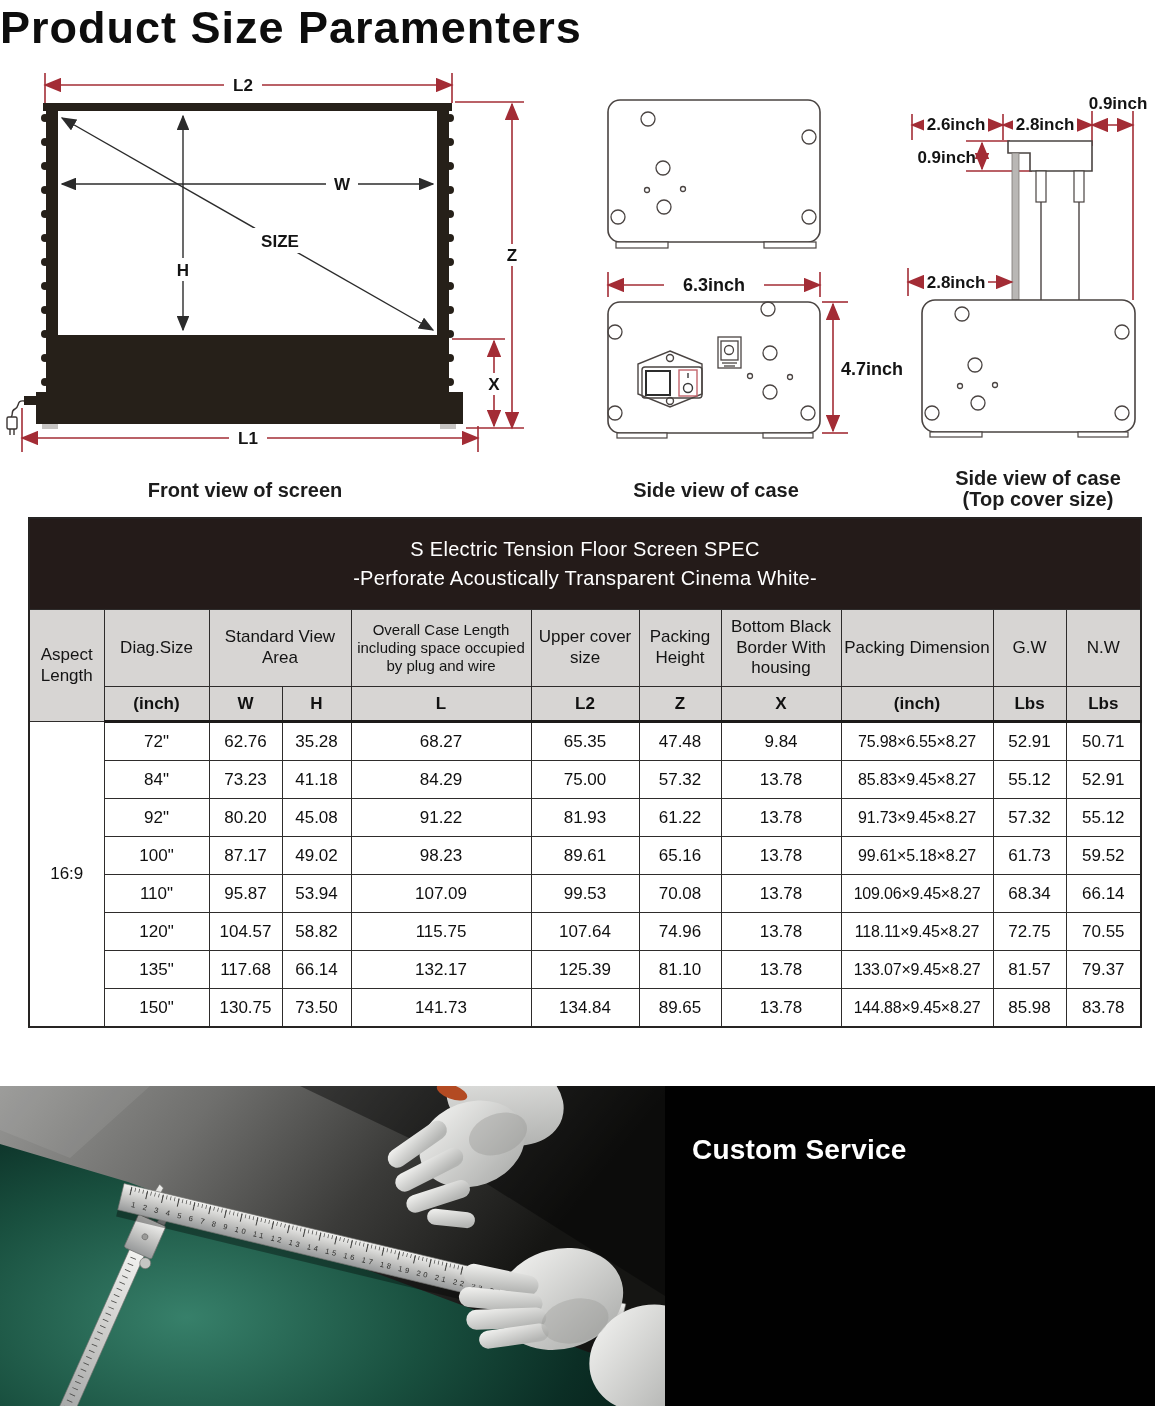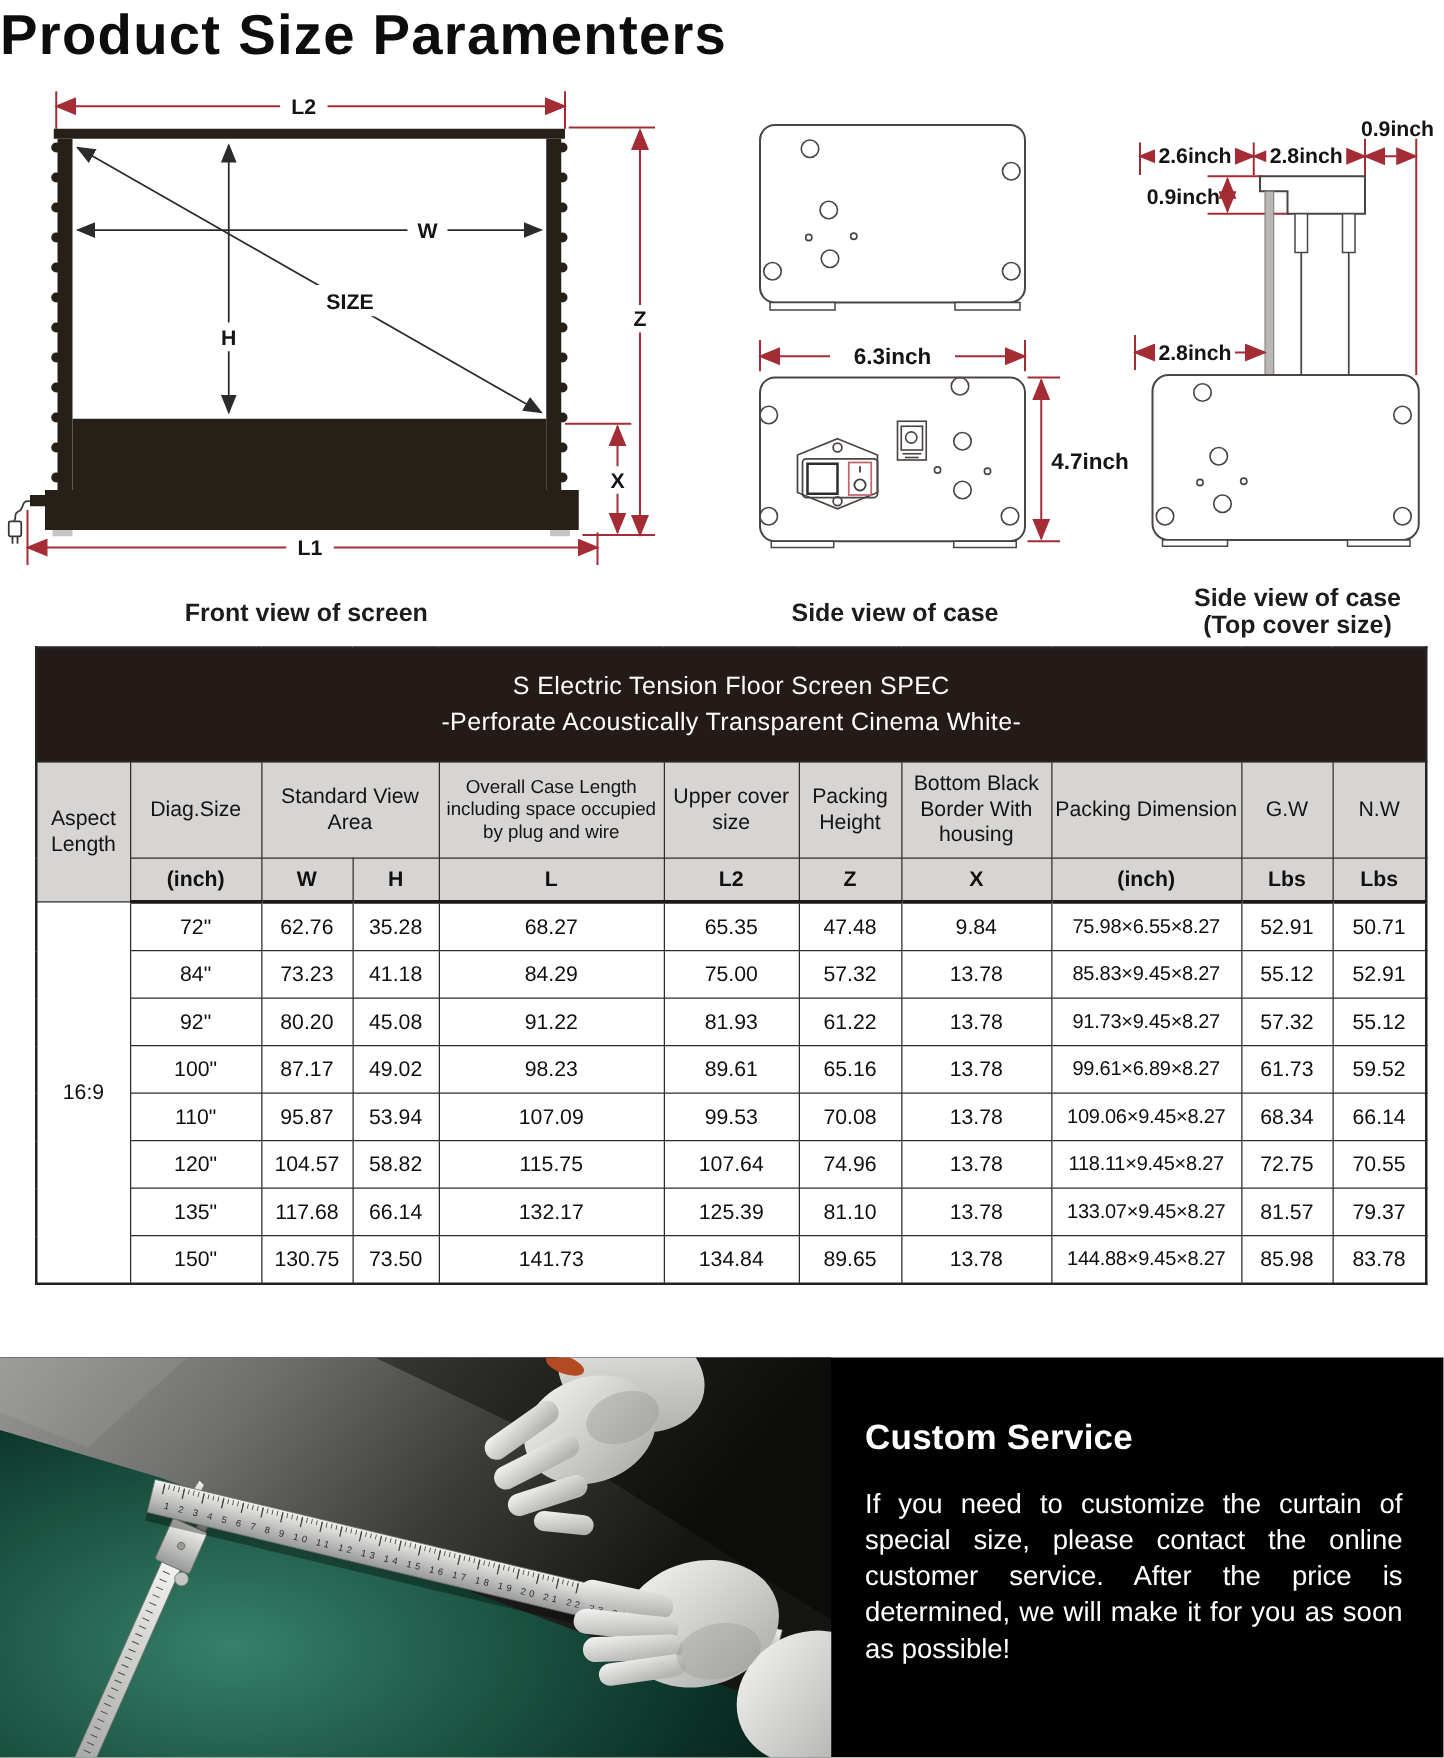--- a/index.html
+++ b/index.html
@@ -358,21 +358,21 @@
           <td>55.12</td>
         </tr>
         <tr>
           <td>100"</td>
           <td>87.17</td>
           <td>49.02</td>
           <td>98.23</td>
           <td>89.61</td>
           <td>65.16</td>
           <td>13.78</td>
-          <td class="packing-cell">99.61×6.89×8.27</td>
+          <td class="packing-cell">99.61×5.18×8.27</td>
           <td>61.73</td>
           <td>59.52</td>
         </tr>
         <tr>
           <td>110"</td>
           <td>95.87</td>
           <td>53.94</td>
           <td>107.09</td>
           <td>99.53</td>
           <td>70.08</td>
@@ -492,17 +492,16 @@
           <rect x="466" y="224" width="80" height="20" rx="10" transform="rotate(-2 466 224)"></rect>
           <rect x="478" y="246" width="70" height="18" rx="9" transform="rotate(-8 478 246)"></rect>
           <ellipse cx="648" cy="272" rx="60" ry="52" transform="rotate(-25 648 272)"></ellipse>
           <ellipse cx="575" cy="235" rx="34" ry="22" fill="#8e8e8c" opacity="0.3" transform="rotate(-12 575 235)"></ellipse>
         </g>
       </svg>
     </div>
 
     <div class="custom-service">
       <h2>Custom Service</h2>
-      <p>If you need to customize the curtain of special size, please contact the online customer service. After the price is determined, we will make it for you as soon as possible!</p>
     </div>
   </div>
 
 </div>
 
 </body></html>

